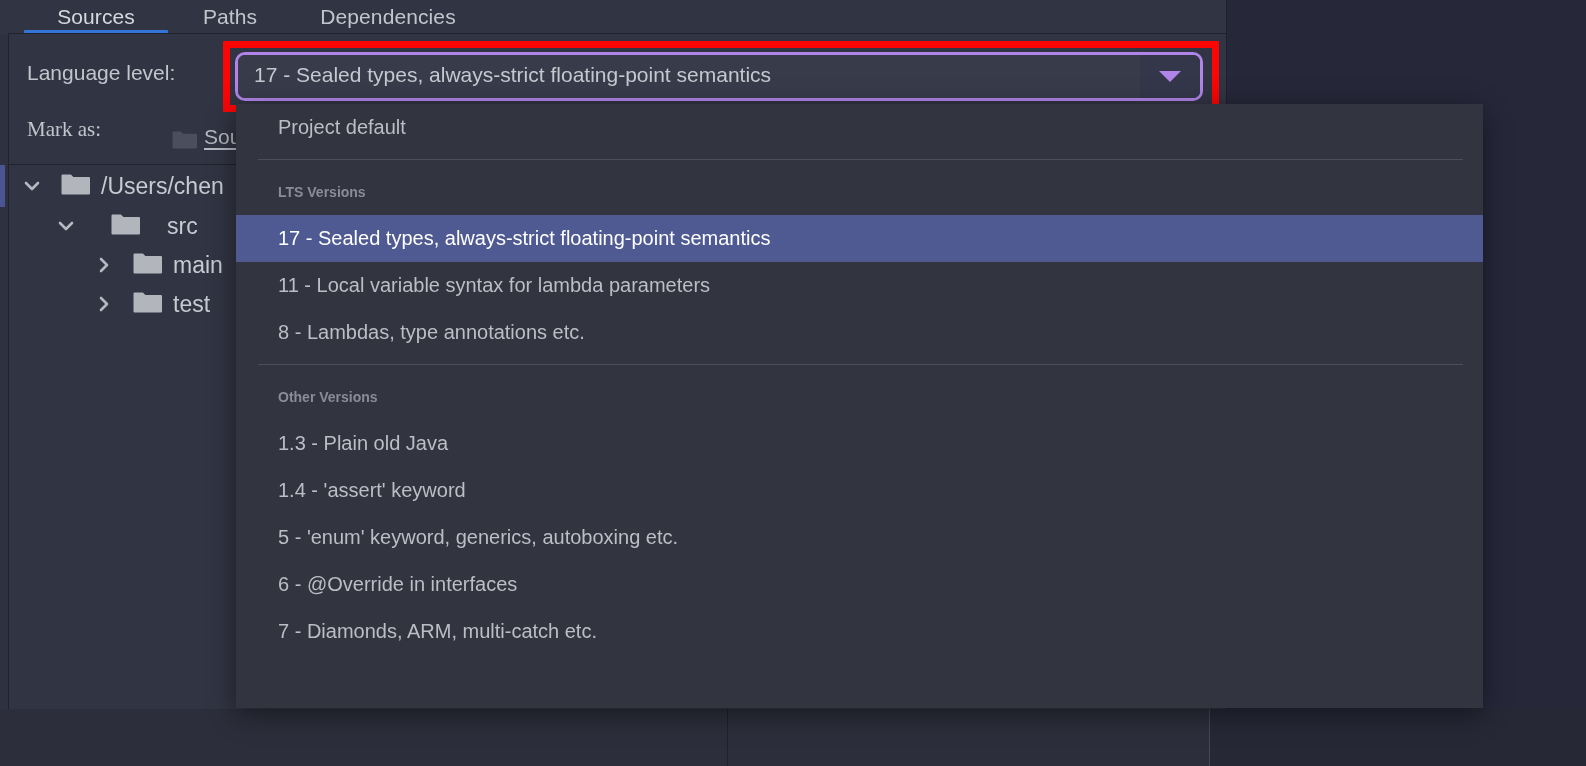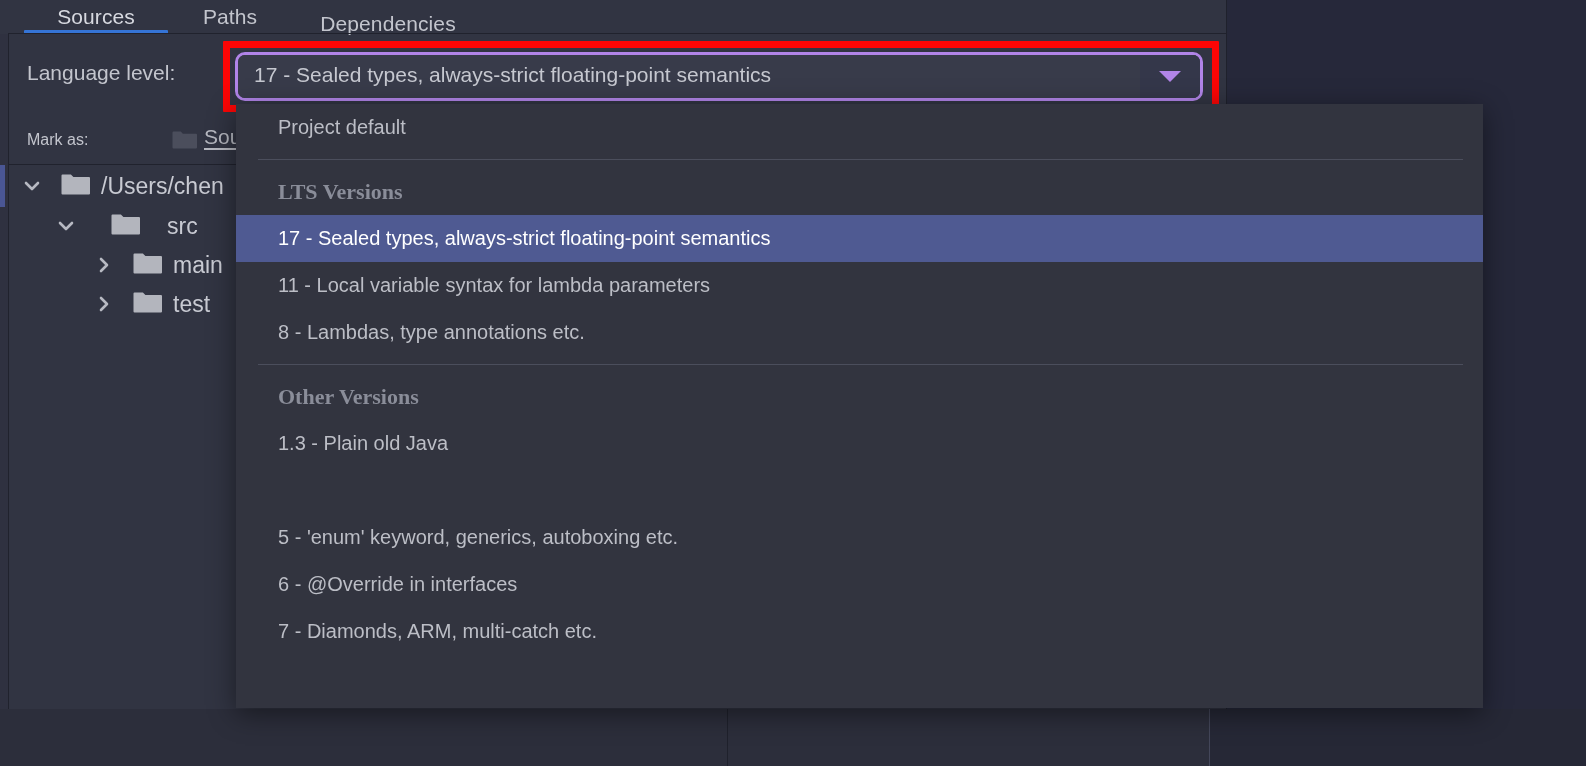--- a/index.html
+++ b/index.html
@@ -98,22 +98,22 @@
   .combo-arrow {
     position: absolute; left: 1159px; top: 71px;
     width: 0; height: 0; z-index: 44;
     border-left: 11px solid transparent;
     border-right: 11px solid transparent;
     border-top: 11px solid #b184e8;
   }
 
   
   .mark-label {
-    position: absolute; left: 27px; top: 131px;
-    color: #c3c5cd; font-size: 16px; white-space: nowrap;
+    position: absolute; left: 27px; top: 117px;
+    color: #c3c5cd; font-size: 21px; white-space: nowrap; font-family: Liberation Serif, serif;
   }
   .mark-folder {
     position: absolute; left: 172px; top: 130px; width: 25px; height: 19px;
     z-index: 2;
   }
   .mark-link {
     position: absolute; left: 204px; top: 125px;
     color: #b6b8c0; font-size: 21px; text-decoration: underline;
     text-underline-offset: 4px; white-space: nowrap; z-index: 2;
   }
@@ -151,22 +151,22 @@
     position: absolute; left: 0; width: 1247px; height: 47px;
     display: flex; align-items: center;
     color: #bcbec6; font-size: 20px; white-space: nowrap;
     padding-left: 42px; box-sizing: border-box;
     cursor: default;
   }
   .popup-item.selected { background: #4f5a92; color: #ffffff; }
   .popup-header {
     position: absolute; left: 0; width: 1247px; height: 47px;
     display: flex; align-items: center;
-    color: #8a8d99; font-size: 22px; font-weight: bold;
-    padding-left: 42px; box-sizing: border-box; font-family: Liberation Serif, serif;
+    color: #8a8d99; font-size: 14px; font-weight: bold;
+    padding-left: 42px; box-sizing: border-box;
   }
   .popup-sep {
     position: absolute; left: 22px; width: 1205px; height: 1px;
     background: #4b4e5c;
   }
 </style>
 </head>
 <body>
 
 <div id="root">
@@ -178,21 +178,21 @@
   <div class="dialog-left-edge"></div>
 
   <div class="tabbar">
     <div class="tab active" style="left:20px;width:152px;">
       <span>Sources</span>
     </div>
     <div class="tab-underline" style="left:24px;top:30px;width:144px;"></div>
     <div class="tab" style="left:176px;width:108px;">
       <span>Paths</span>
     </div>
-    <div class="tab" style="left:288px;width:200px;margin-top:7px;">
+    <div class="tab" style="left:288px;width:200px;">
       <span>Dependencies</span>
     </div>
   </div>
   <div class="tabbar-border"></div>
 
   <div class="ll-label">Language level:</div>
 
   <div class="combo-focus"></div>
   <div class="combo-inner"></div>
   <div class="combo-arrowzone"></div>
@@ -279,19 +279,20 @@
   <div class="popup" id="popup">
       <div class="popup-item" style="top: 0px;">Project default</div>
       <div class="popup-sep" style="top: 55px;"></div>
       <div class="popup-header" style="top: 64px;">LTS Versions</div>
       <div class="popup-item selected" style="top: 111px;">17 - Sealed types, always-strict floating-point semantics</div>
       <div class="popup-item" style="top: 158px;">11 - Local variable syntax for lambda parameters</div>
       <div class="popup-item" style="top: 205px;">8 - Lambdas, type annotations etc.</div>
       <div class="popup-sep" style="top: 260px;"></div>
       <div class="popup-header" style="top: 269px;">Other Versions</div>
       <div class="popup-item" style="top: 316px;">1.3 - Plain old Java</div>
+      <div class="popup-item" style="top: 363px;">1.4 - 'assert' keyword</div>
       <div class="popup-item" style="top: 410px;">5 - 'enum' keyword, generics, autoboxing etc.</div>
       <div class="popup-item" style="top: 457px;">6 - @Override in interfaces</div>
       <div class="popup-item" style="top: 504px;">7 - Diamonds, ARM, multi-catch etc.</div>
       <div class="popup-item" style="top: 598px;">10 - Local variable type inference</div>
     </div>
 
 </div>
 
 </body></html>

